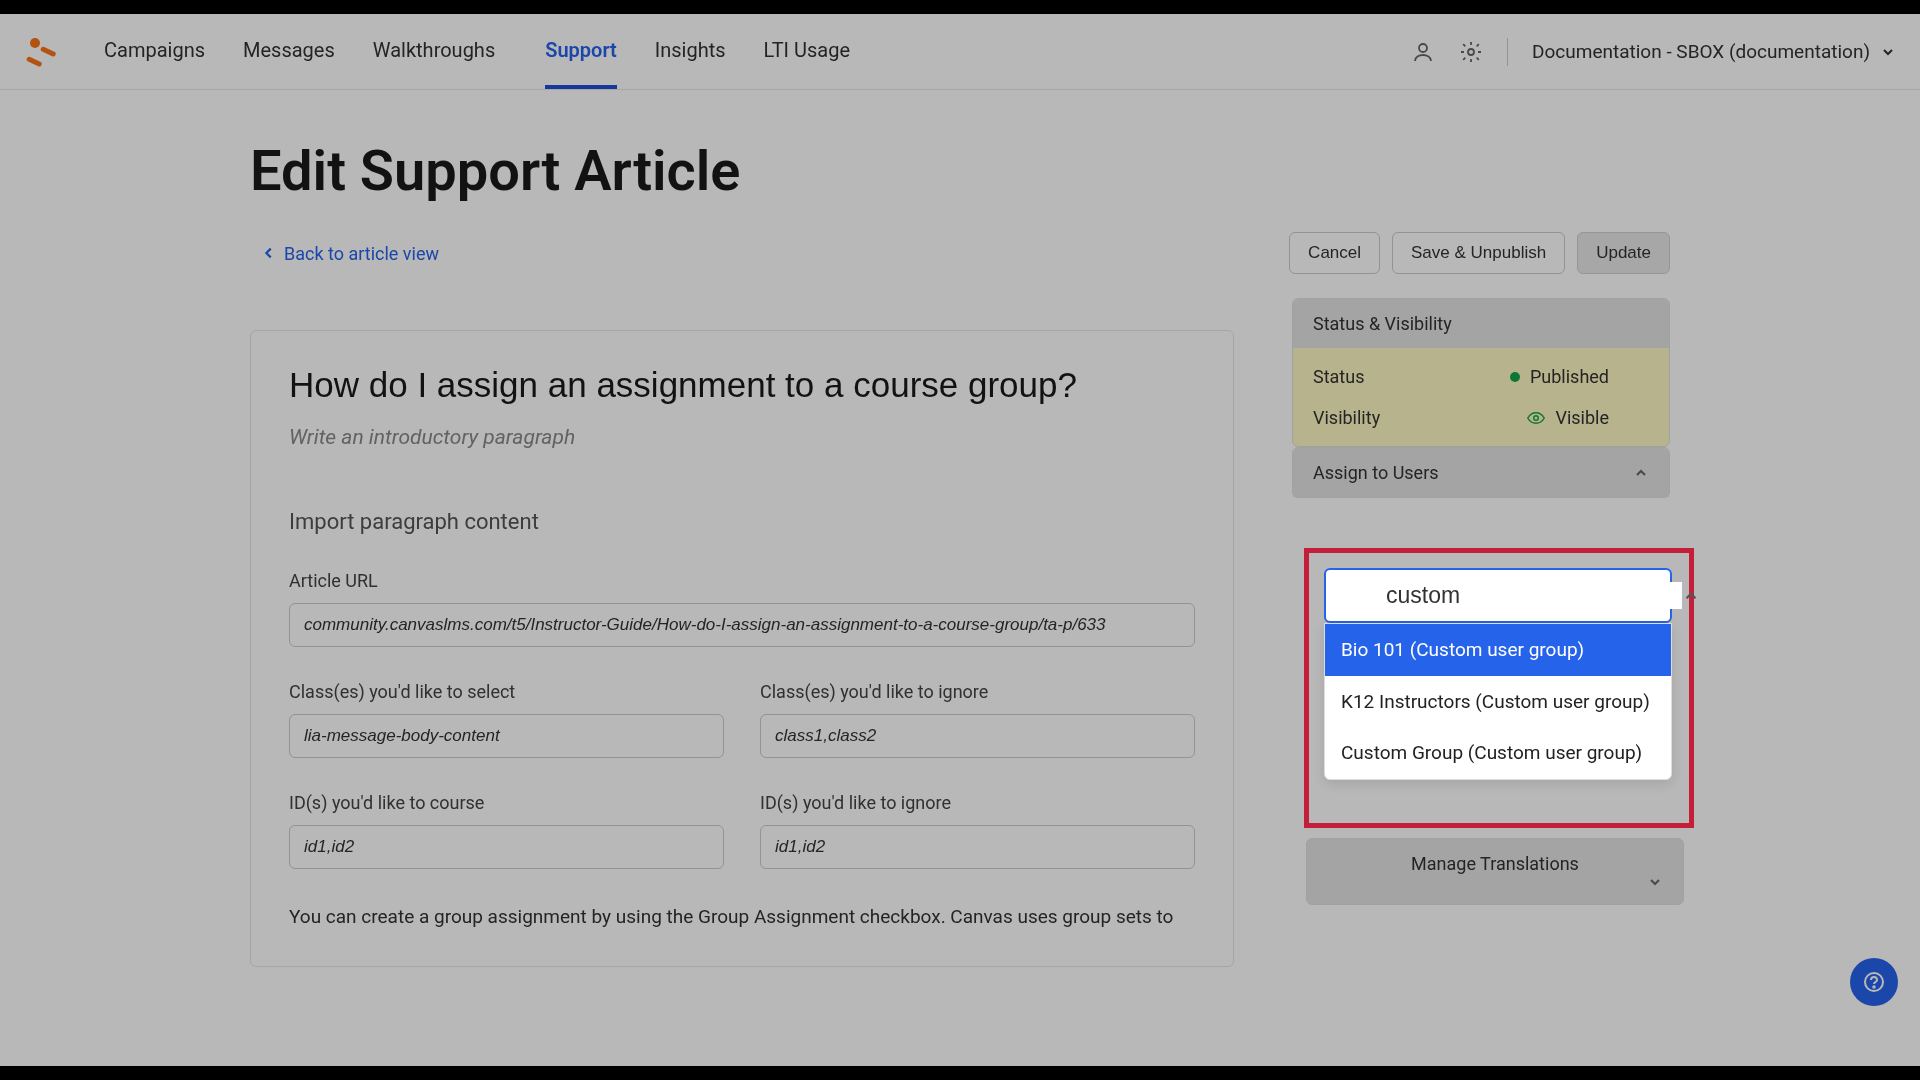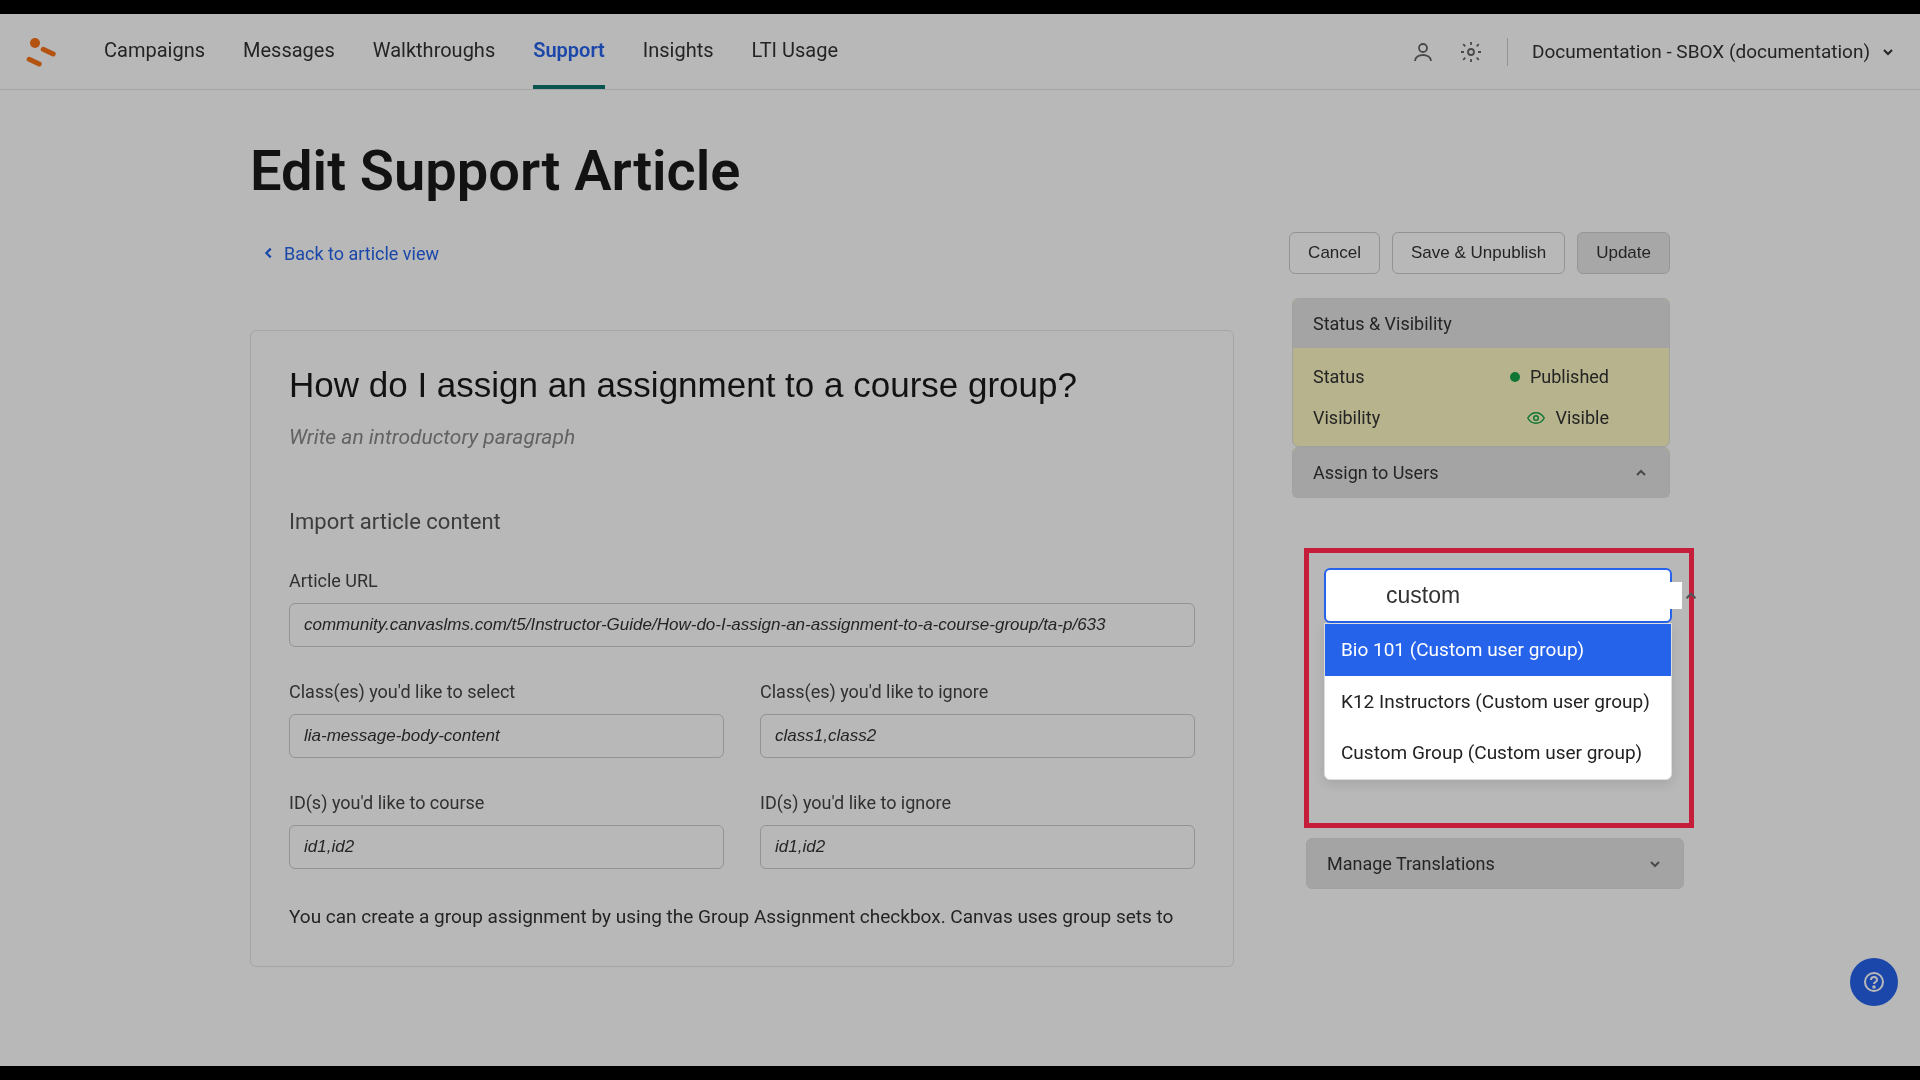--- a/index.html
+++ b/index.html
@@ -5,21 +5,21 @@
 * { margin: 0; padding: 0; box-sizing: border-box; }
 body { font-family: -apple-system, BlinkMacSystemFont, "Segoe UI", Roboto, sans-serif; background: #000; width: 1920px; height: 1080px; overflow: hidden; position: relative; }
 .letterbox-top { height: 14px; background: #000; }
 .letterbox-bottom { position: absolute; bottom: 0; left: 0; right: 0; height: 14px; background: #000; }
 .viewport { position: relative; width: 100%; height: calc(100% - 28px); background: #fff; margin-top: 0; }
 .scrim { position: absolute; inset: 0; background: rgba(0,0,0,0.28); z-index: 5; pointer-events: none; }
 .header { height: 76px; border-bottom: 1px solid #e5e5e5; display: flex; align-items: center; padding: 0 24px; }
 .logo { width: 40px; height: 40px; margin-right: 40px; display:flex; align-items:center; justify-content:center; }
 .nav { display: flex; gap: 38px; height: 100%; align-items: center; }
 .nav-item { color: #333; font-size: 20px; cursor: pointer; height: 100%; display: flex; align-items: center; border-bottom: 4px solid transparent; }
-.nav-item.active { color: #2563eb; font-weight: 600; border-bottom: 4px solid #0f766e; }
+.nav-item.active { color: #2563eb; font-weight: 600; border-bottom: 4px solid #1d4ed8; margin-left: 12px; }
 .header-right { margin-left: auto; display: flex; align-items: center; gap: 24px; }
 .icon-btn { width: 24px; height: 24px; color: #666; cursor: pointer; }
 .divider { width: 1px; height: 28px; background: #ccc; }
 .workspace { color: #333; font-size: 19px; display: flex; align-items: center; gap: 10px; cursor: pointer; }
 .main { padding: 48px 250px 0 250px; }
 .page-title { font-size: 56px; font-weight: 600; color: #1a1a1a; margin-bottom: 28px; }
 .top-row { display: flex; align-items: center; margin-bottom: 24px; }
 .back-link { color: #2563eb; font-size: 18px; display: flex; align-items: center; gap: 8px; cursor: pointer; margin-left: 12px; }
 .actions { margin-left: auto; display: flex; gap: 12px; }
 .btn { padding: 10px 18px; border: 1px solid #ccc; border-radius: 6px; background: #fff; font-size: 17px; color: #333; cursor: pointer; }
@@ -47,21 +47,21 @@
 .status-value { margin-left: auto; margin-right: 40px; display: flex; align-items: center; gap: 10px; font-size: 18px; color: #333; }
 .dot-green { width: 10px; height: 10px; border-radius: 50%; background: #16a34a; }
 .eye-green { color: #16a34a; }
 .highlight-box { position: absolute; border: 5px solid #c41e3a; z-index: 10; }
 .dropdown-container { position: absolute; z-index: 20; }
 .combobox { border: 2px solid #2563eb; border-radius: 6px; background: #fff; padding: 12px 16px; display: flex; align-items: center; }
 .combobox-input { border: none; outline: none; font-size: 23px; color: #333; flex: 1; margin-left: 44px; }
 .dropdown-list { background: #fff; border: 1px solid #ddd; border-radius: 0 0 6px 6px; overflow: hidden; box-shadow: 0 4px 12px rgba(0,0,0,0.1); }
 .dropdown-item { padding: 13px 16px; font-size: 19px; color: #222; cursor: pointer; line-height: 1.35; }
 .dropdown-item.selected { background: #2563eb; color: #fff; }
-.manage-trans { position: absolute; width: 378px; border: 1px solid #e0e0e0; border-radius: 6px; background: #e3e3e3; padding: 14px 20px; font-size: 18px; color: #333; display: flex; align-items: center; }
+.manage-trans { position: absolute; width: 378px; border: 1px solid #e0e0e0; border-radius: 6px; background: #e3e3e3; padding: 14px 20px; font-size: 18px; color: #333; display: flex; align-items: center; flex-direction: column; }
 .fab { position: absolute; right: 22px; bottom: 60px; width: 48px; height: 48px; border-radius: 50%; background: #2563eb; display: flex; align-items: center; justify-content: center; color: #fff; z-index: 3; cursor: pointer; }
 svg { display: block; }
 </style>
 </head>
 <body>
 
 <div class="letterbox-top"></div>
 <div class="viewport">
 
   <div class="header">
@@ -122,21 +122,21 @@
         <button class="btn">Save &amp; Unpublish</button>
         <button class="btn btn-primary">Update</button>
       </div>
     </div>
 
     <div class="content-row">
       <div class="editor">
         <input class="article-title-input" value="How do I assign an assignment to a course group?" style="">
         <div class="intro-placeholder">Write an introductory paragraph</div>
 
-        <div class="section-label">Import article content</div>
+        <div class="section-label">Import paragraph content</div>
 
         <div class="field">
           <div class="field-label">Article URL</div>
           <input class="text-input" value="community.canvaslms.com/t5/Instructor-Guide/How-do-I-assign-an-assignment-to-a-course-group/ta-p/633" style="">
         </div>
 
         <div class="field-row">
           <div class="field">
             <div class="field-label">Class(es) you'd like to select</div>
             <input class="text-input" value="lia-message-body-content" style="">

